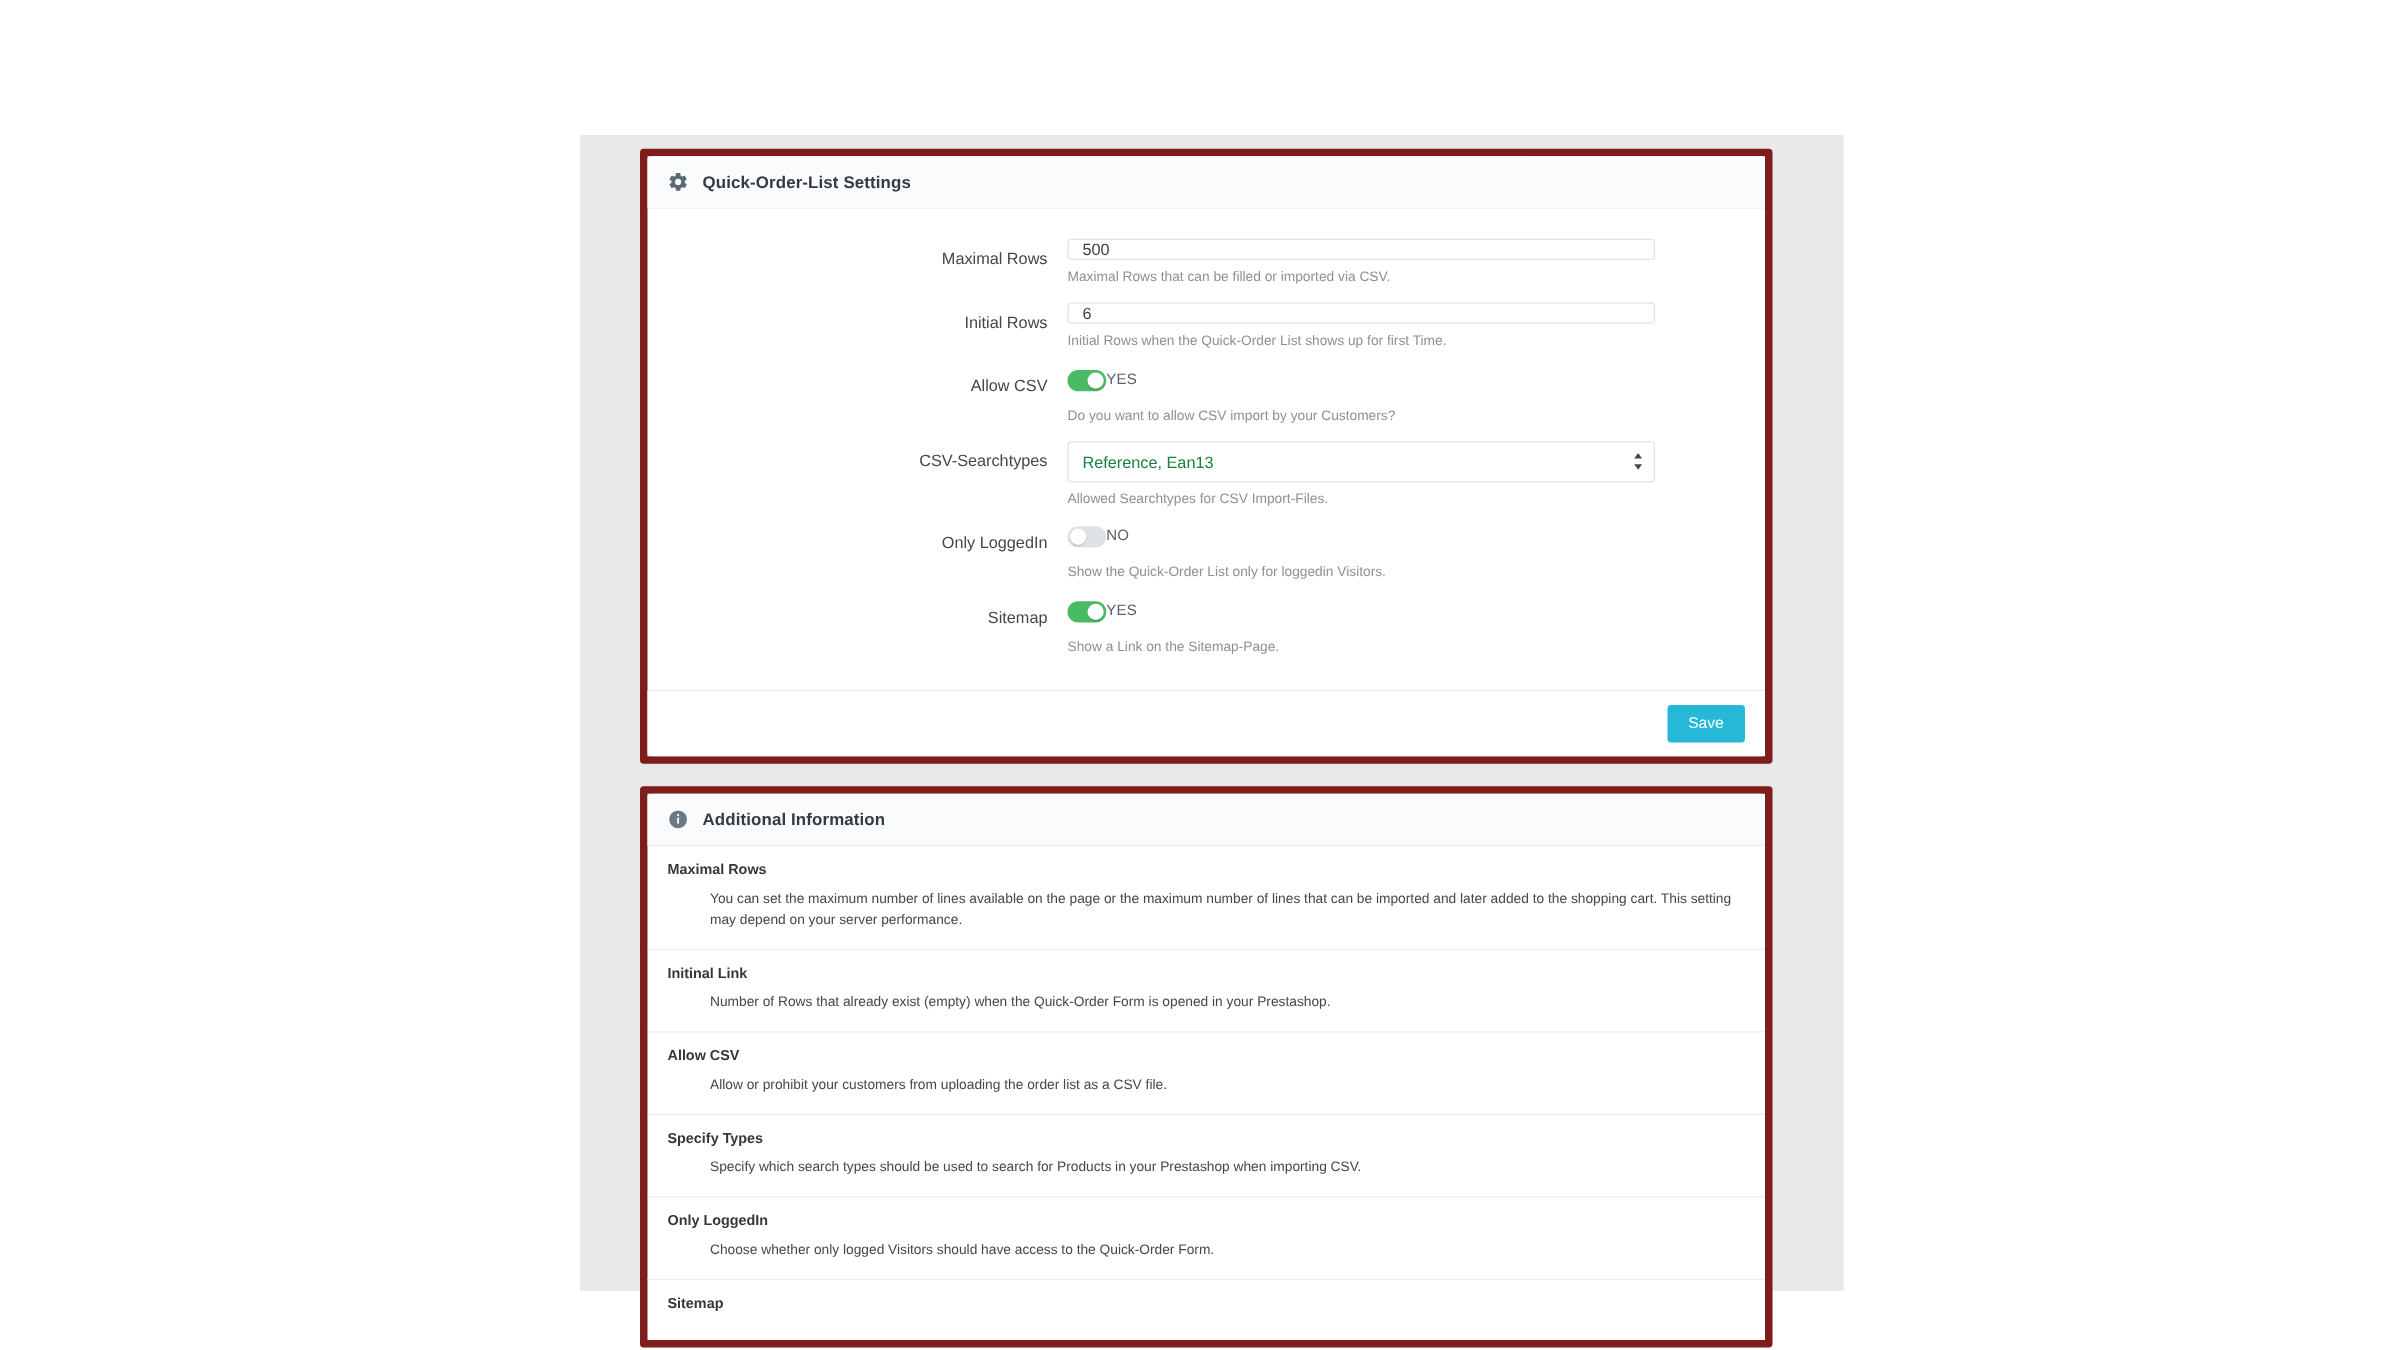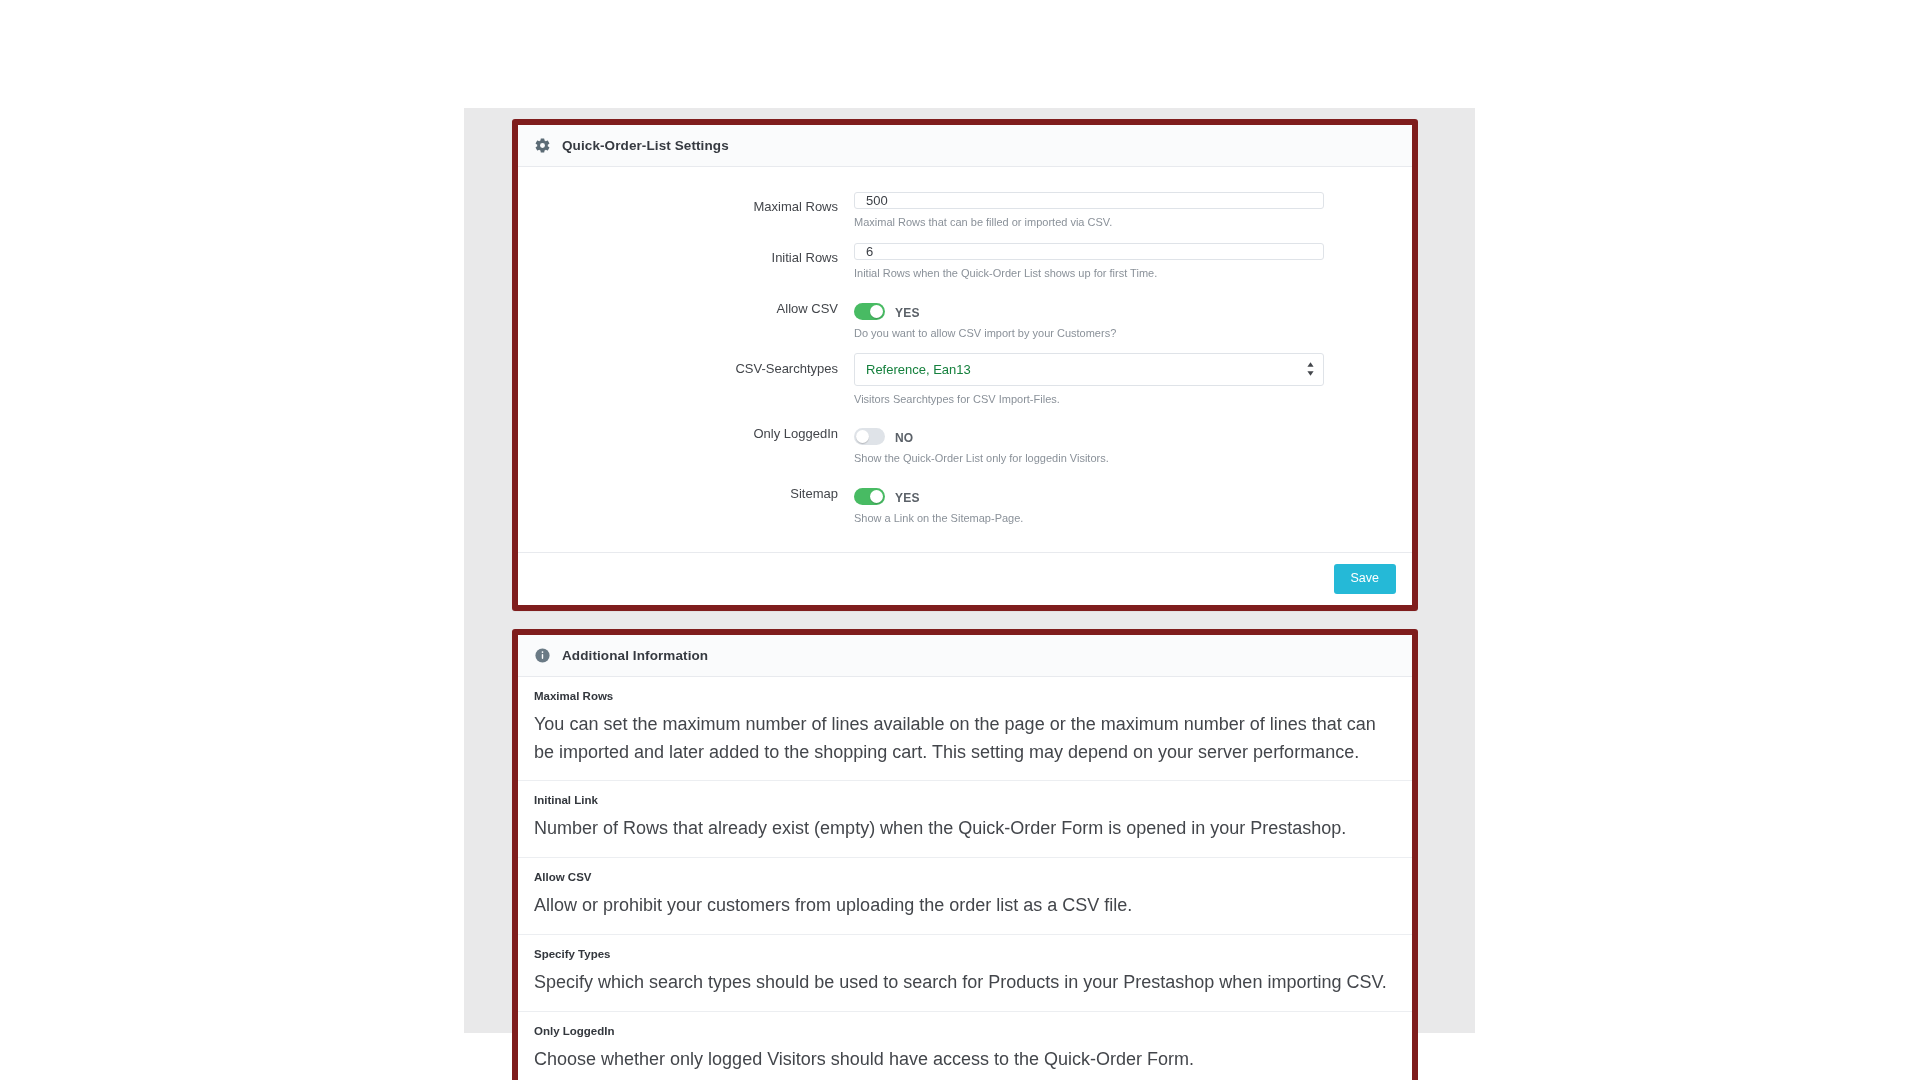--- a/index.html
+++ b/index.html
@@ -138,25 +138,23 @@
   .help-text {
     font-size: 11px;
     color: #8a9199;
     margin-top: 6px;
     line-height: 1.35;
   }
 
   
   .switch-line {
     display: flex;
-    align-items: flex-end;
-    gap: 10px;
+    align-items: flex-start;
     height: 24px;
     margin-top: 3px;
-    font-weight: bold;
   }
   .switch {
     position: relative;
     width: 31px;
     height: 17px;
     border-radius: 10px;
     flex: 0 0 auto;
   }
   .switch.on  { background: #48bb63; }
   .switch.off { background: #dfe3e8; }
@@ -209,24 +207,25 @@
   }
   .info-item:last-child { border-bottom: none; }
 
   .info-title {
     font-size: 11.5px;
     font-weight: bold;
     color: #33373d;
     margin-bottom: 9px;
   }
   .info-desc {
-    font-size: 18px;
+    font-size: 11px;
     color: #43464b;
     line-height: 1.55;
     max-width: 888px;
+    margin-left: 34px;
   }
 </style>
 </head>
 <body>
 
 <div id="page">
 
   <div class="admin-backdrop"></div>
 
   <div class="content-col">
@@ -280,21 +279,21 @@
               <select class="select-input">
                 <option>Reference, Ean13</option>
               </select>
               <span class="select-arrows">
                 <svg viewBox="0 0 9 15" xmlns="http://www.w3.org/2000/svg">
                   <path fill="#43464b" d="M4.5 0.8 L7.6 5.2 L1.4 5.2 Z"></path>
                   <path fill="#43464b" d="M4.5 14.2 L1.4 9.8 L7.6 9.8 Z"></path>
                 </svg>
               </span>
             </div>
-            <div class="help-text">Visitors Searchtypes for CSV Import-Files.</div>
+            <div class="help-text">Allowed Searchtypes for CSV Import-Files.</div>
           </div>
         </div>
 
         <div class="form-row">
           <div class="form-label">Only LoggedIn</div>
           <div class="form-control-col">
             <div class="switch-line">
               <span class="switch off">
                   <span class="knob"></span>
                 </span>

